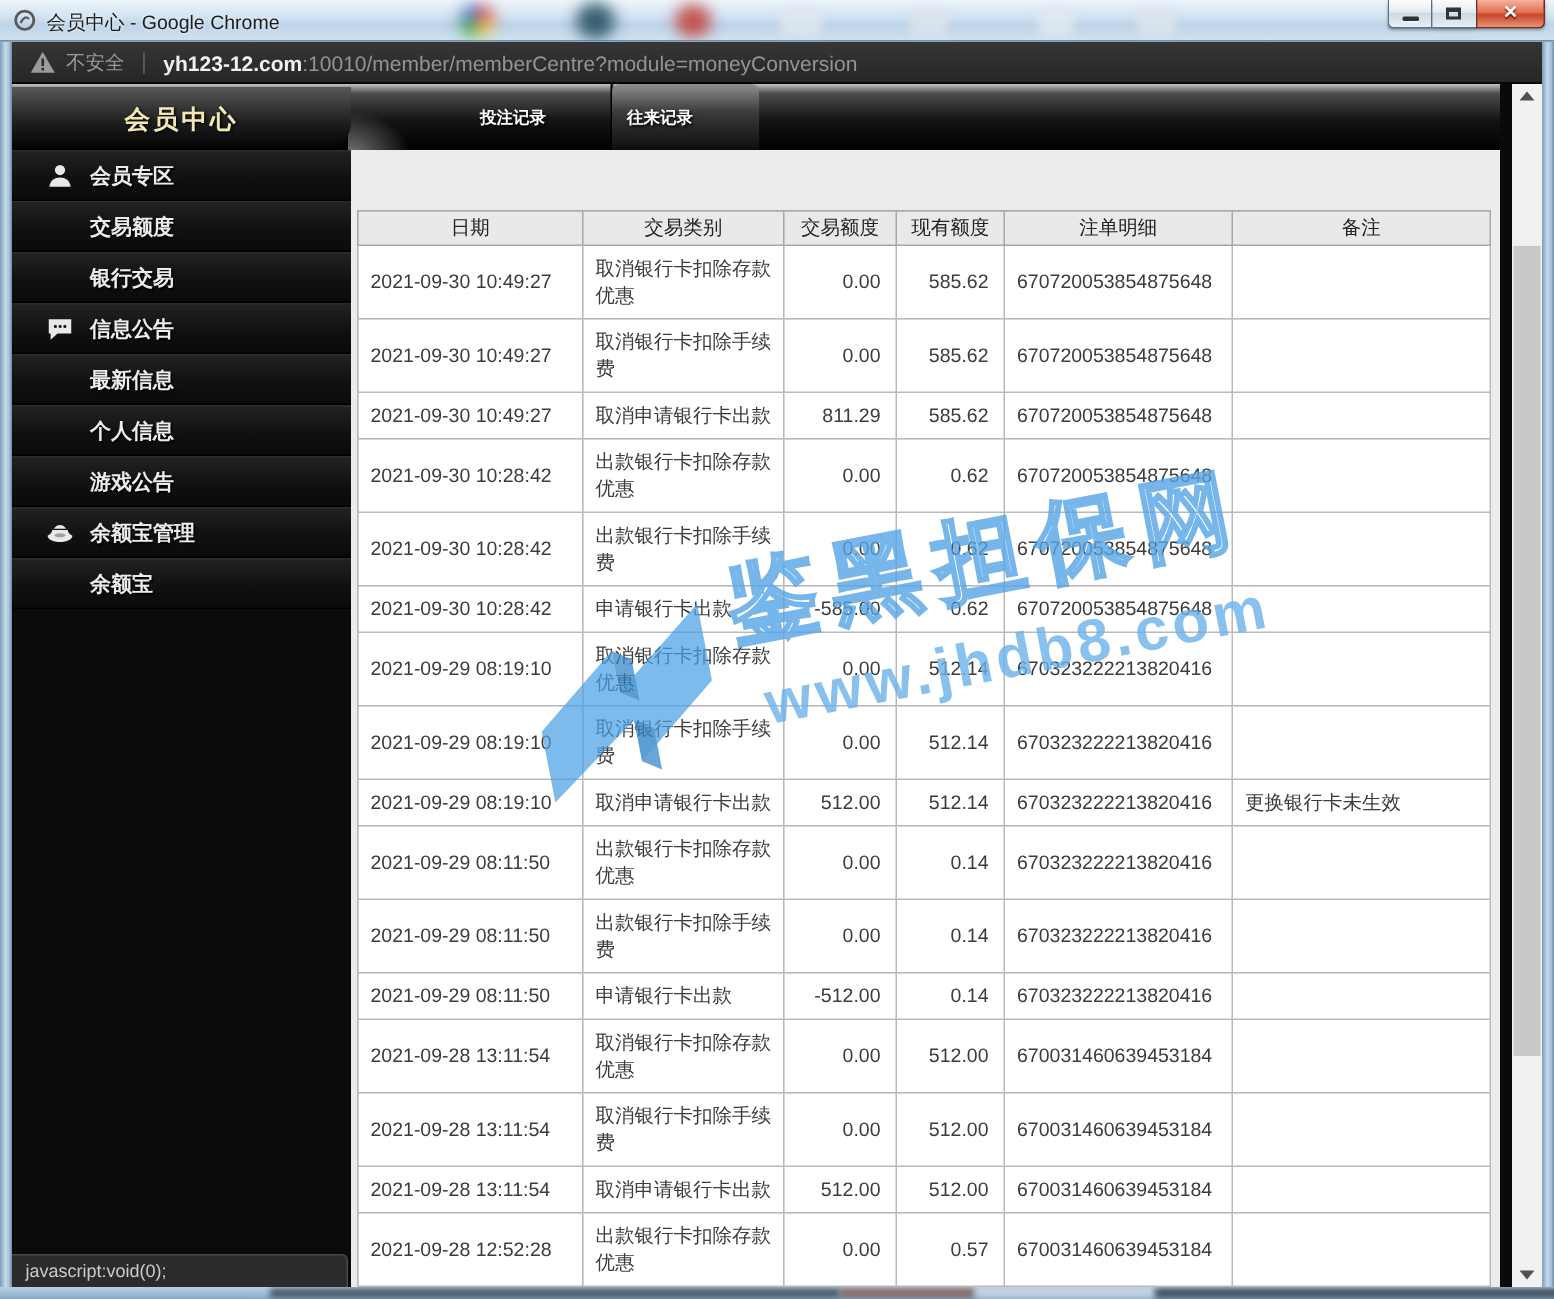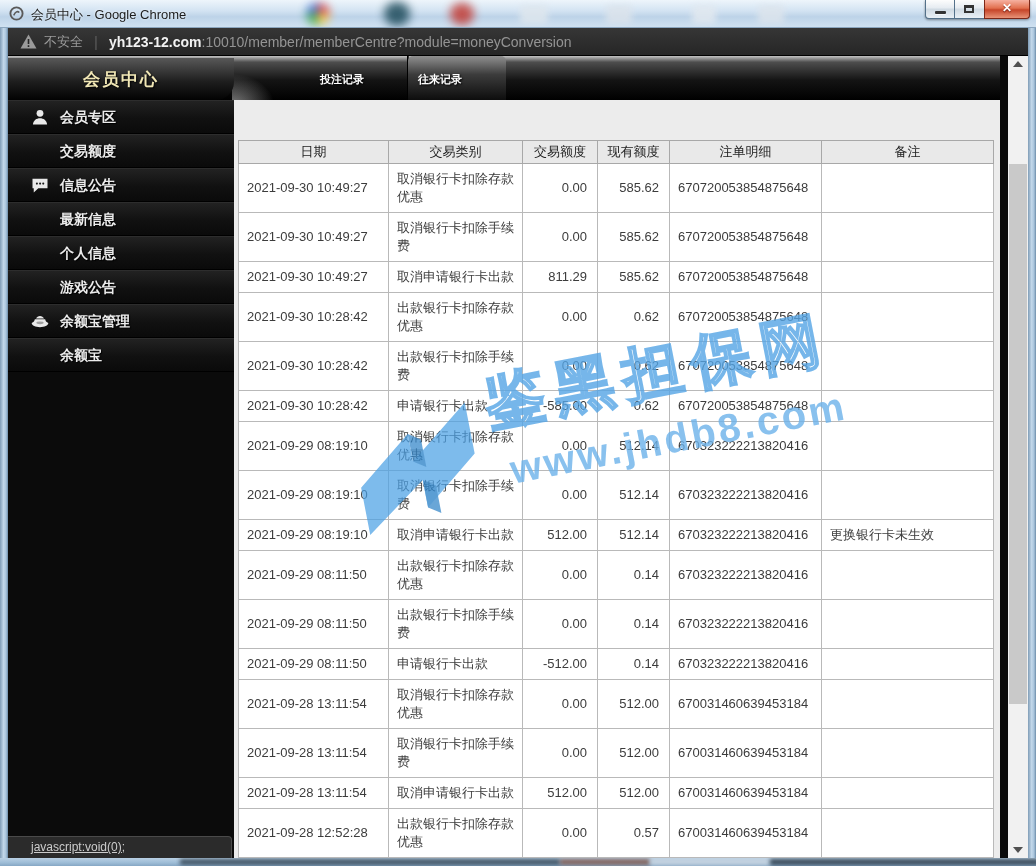--- a/index.html
+++ b/index.html
@@ -126,21 +126,21 @@
   .sb-btn.up{top:0;}.sb-btn.down{bottom:0;}
   .arrow{position:absolute;left:5px;width:0;height:0;border-left:5px solid transparent;
     border-right:5px solid transparent;}
   .arrow.up{top:5px;border-bottom:6px solid #505050;}
   .arrow.down{top:6px;border-top:6px solid #505050;}
   .sb-thumb{position:absolute;left:1px;width:18px;top:108px;height:540px;background:#c9c9c9;}
 
   
   .status{position:absolute;left:8px;top:836px;width:224px;height:22px;background:#2b2b2b;
     border:1px solid #4a4a4a;border-left:none;border-bottom:none;border-radius:0 4px 0 0;
-    color:#cccccc;font-size:12px;line-height:20px;padding-left:23px;z-index:7;text-decoration:underline;}
+    color:#cccccc;font-size:12px;line-height:20px;padding-left:9px;z-index:7;}
 </style>
 </head>
 <body>
 
 <div class="screen">
 
   <div class="titlebar">
     <div class="blob" style="left:306px;top:3px;width:24px;height:22px;background:conic-gradient(#d33 0 25%,#fc3 25% 50%,#3a3 50% 75%,#36c 75%);"></div>
     <div class="blob" style="left:384px;top:2px;width:26px;height:24px;background:#1d4a5a;"></div>
     <div class="blob" style="left:450px;top:3px;width:24px;height:22px;background:#c23b34;"></div>
@@ -199,20 +199,23 @@
             <svg viewBox="0 0 24 24">
               <circle cx="12" cy="7.6" r="4.1" fill="#e9e9e9"></circle>
               <path d="M3.5 21c.5-5 4.3-7.4 8.5-7.4s8 2.4 8.5 7.4z" fill="#e9e9e9"></path>
             </svg>
           </span>
           <span class="lbl">会员专区</span>
         </div>
         <div class="side-item sub">
           <span class="lbl">交易额度</span>
         </div>
+        <div class="side-item sub">
+          <span class="lbl">银行交易</span>
+        </div>
         <div class="side-item section">
           <span class="icon">
             <svg viewBox="0 0 24 24">
               <path d="M3 4.5 h18 v11.5 h-11 l-5.5 5 v-5 H3 Z" fill="#e9e9e9"></path>
               <circle cx="8.3" cy="10.3" r="1.25" fill="#1a1a1a"></circle>
               <circle cx="12.1" cy="10.3" r="1.25" fill="#1a1a1a"></circle>
               <circle cx="15.9" cy="10.3" r="1.25" fill="#1a1a1a"></circle>
             </svg>
           </span>
           <span class="lbl">信息公告</span>

